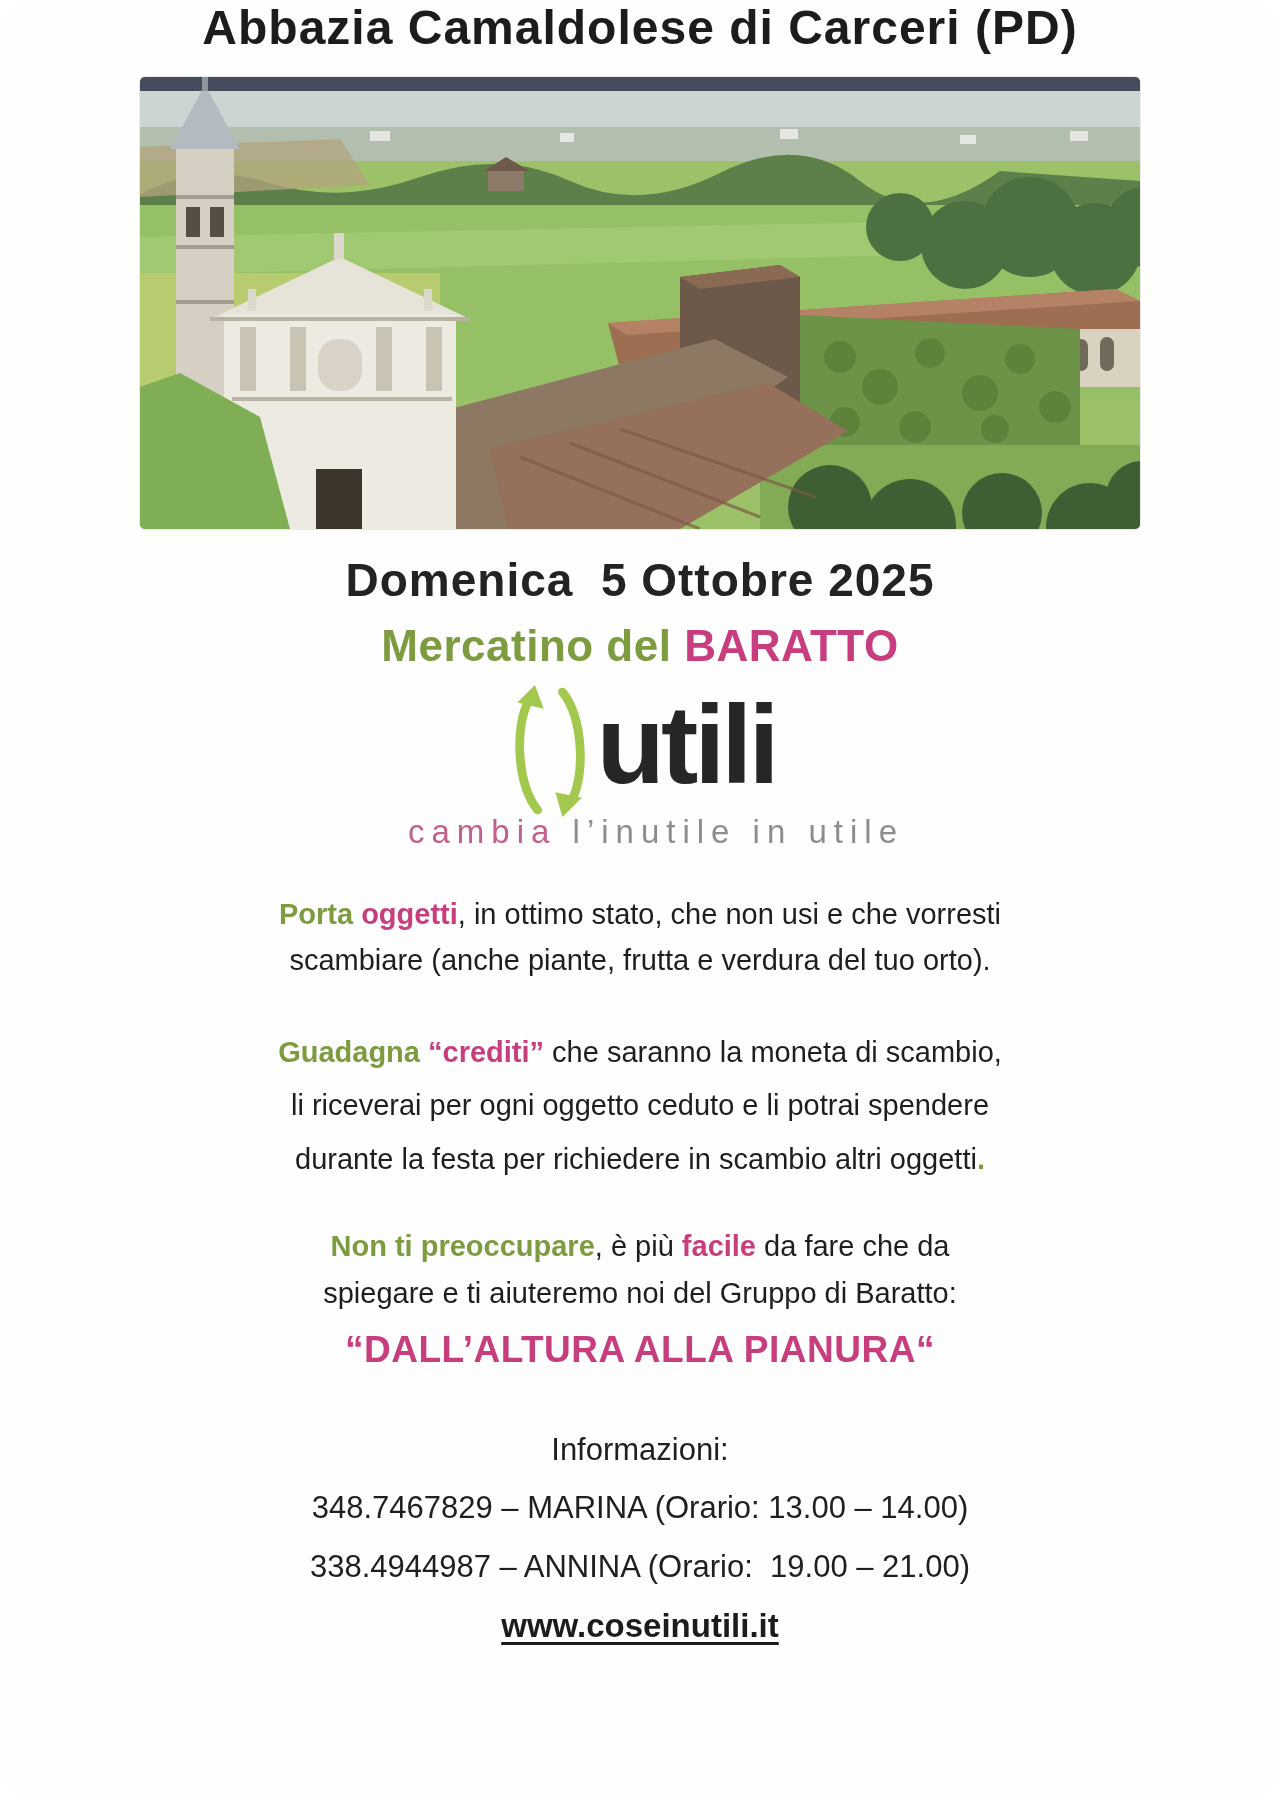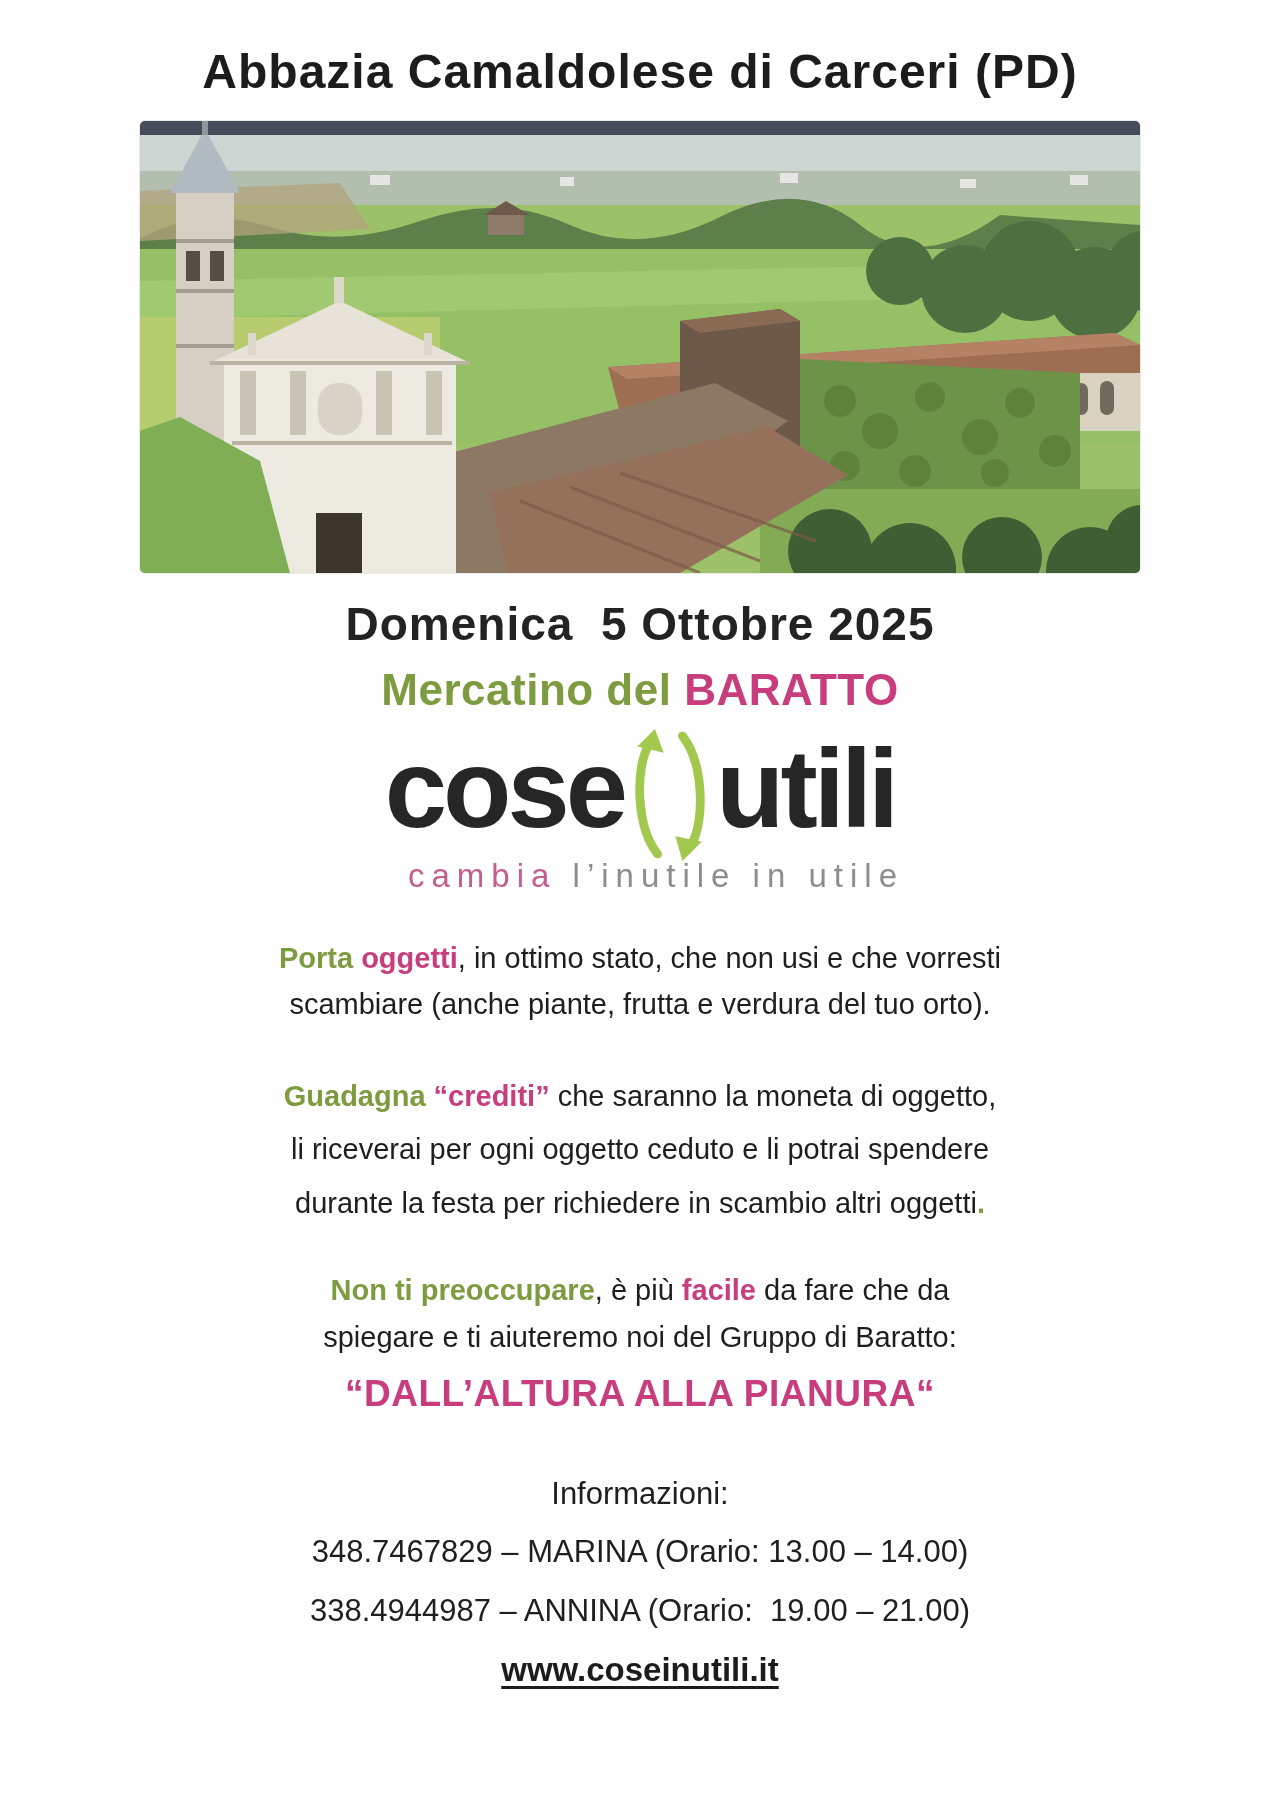--- a/index.html
+++ b/index.html
@@ -11,21 +11,21 @@
     --ink:#1e1e1e;
   }
   *{margin:0;padding:0;box-sizing:border-box;}
   html,body{background:#ffffff;}
   body{
     width:1280px;height:1800px;
     font-family:"Liberation Sans", sans-serif;
     color:var(--ink);
     overflow:hidden;
   }
-  .page{width:1280px;height:1800px;padding-top:44px;text-align:center;background:#fefefe;border-radius:31px;}
+  .page{width:1280px;height:1800px;text-align:center;background:#fefefe;border-radius:31px;}
   .title{
     font-size:48px;font-weight:600;color:#1c1c1c;letter-spacing:1px;
   }
   .photo{
     width:1000px;height:452px;margin:22px auto 0;border-radius:5px;overflow:hidden;
     box-shadow:0 0 0 1px rgba(0,0,0,0.08);
   }
   .photo svg{display:block;width:100%;height:100%;}
   .date{font-size:46px;font-weight:600;color:#232323;margin-top:24px;letter-spacing:1px;}
   .market{font-size:44px;font-weight:700;margin-top:14px;letter-spacing:0.5px;}
@@ -180,21 +180,20 @@
     </svg>
   </figure>
 
   <div class="date">Domenica &nbsp;5 Ottobre 2025</div>
 
   <div class="market">
     <span class="g">Mercatino del </span><span class="p">BARATTO</span>
   </div>
 
   <div class="logo">
-    <span class="heavy">cose</span>
     <svg class="paren" viewBox="0 0 44 150">
       <path d="M34 142 C10 112 8 46 24 18" fill="none" stroke="var(--logo-green)" stroke-width="10" stroke-linecap="round"></path>
       <polygon points="31,0 11,20 41,27" fill="var(--logo-green)"></polygon>
     </svg>
     <svg class="paren" viewBox="0 0 44 150">
       <path d="M10 8 C34 38 36 104 20 132" fill="none" stroke="var(--logo-green)" stroke-width="10" stroke-linecap="round"></path>
       <polygon points="10,150 2,122 32,128" fill="var(--logo-green)"></polygon>
     </svg>
     <span class="heavy">utili</span>
   </div>
@@ -202,21 +201,21 @@
   <div class="tagline">
     <span class="p">cambia</span><span> l’inutile in utile</span>
   </div>
 
   <div class="para">
     <span class="lead-g">Porta </span><span class="lead-p">oggetti</span><span>, in ottimo stato, che non usi e che vorresti</span><br>
     <span>scambiare (anche piante, frutta e verdura del tuo orto).</span>
   </div>
 
   <div class="para para--loose">
-    <span class="lead-g">Guadagna </span><span class="lead-p">“crediti”</span><span> che saranno la moneta di oggetto,</span><br>
+    <span class="lead-g">Guadagna </span><span class="lead-p">“crediti”</span><span> che saranno la moneta di scambio,</span><br>
     <span>li riceverai per ogni oggetto ceduto e li potrai spendere</span><br>
     <span>durante la festa per richiedere in scambio altri oggetti</span><span class="dot-g">.</span>
   </div>
 
   <div class="para para--mid">
     <span class="lead-g">Non ti preoccupare</span><span>, è più </span><span class="lead-p">facile</span><span> da fare che da</span><br>
     <span>spiegare e ti aiuteremo noi del Gruppo di Baratto:</span>
   </div>
 
   <div class="slogan">“DALL’ALTURA ALLA PIANURA“</div>

